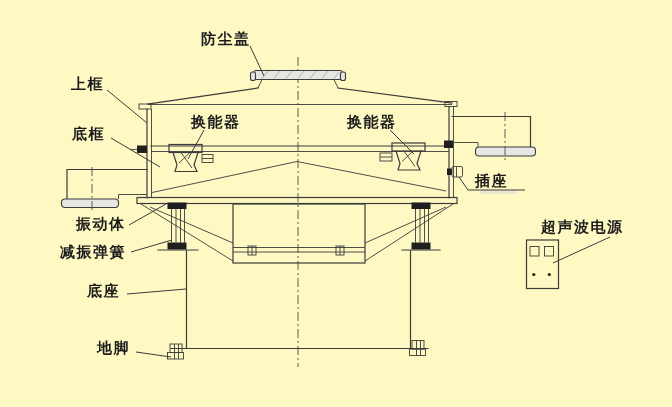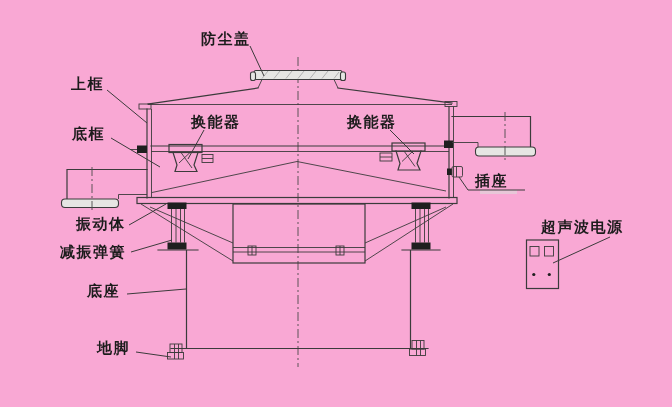--- a/index.html
+++ b/index.html
@@ -1,19 +1,19 @@
 <!DOCTYPE html>
 <html><head>
 <meta charset="utf-8">
 <style>
   html,body{margin:0;padding:0;background:#fff;}
   .stage{
     position:relative;
     width:672px;height:407px;
-    background:#f9a8d4;
+    background:#fef9c3;
     font-family:"DejaVu Sans",sans-serif;
     overflow:hidden;
   }
   svg{display:block}
   .lbl{
     font-family:"DejaVu Sans",sans-serif;
     font-size:15px;
     font-weight:bold;
     letter-spacing:1.5px;
     fill:#1c1c1c;

